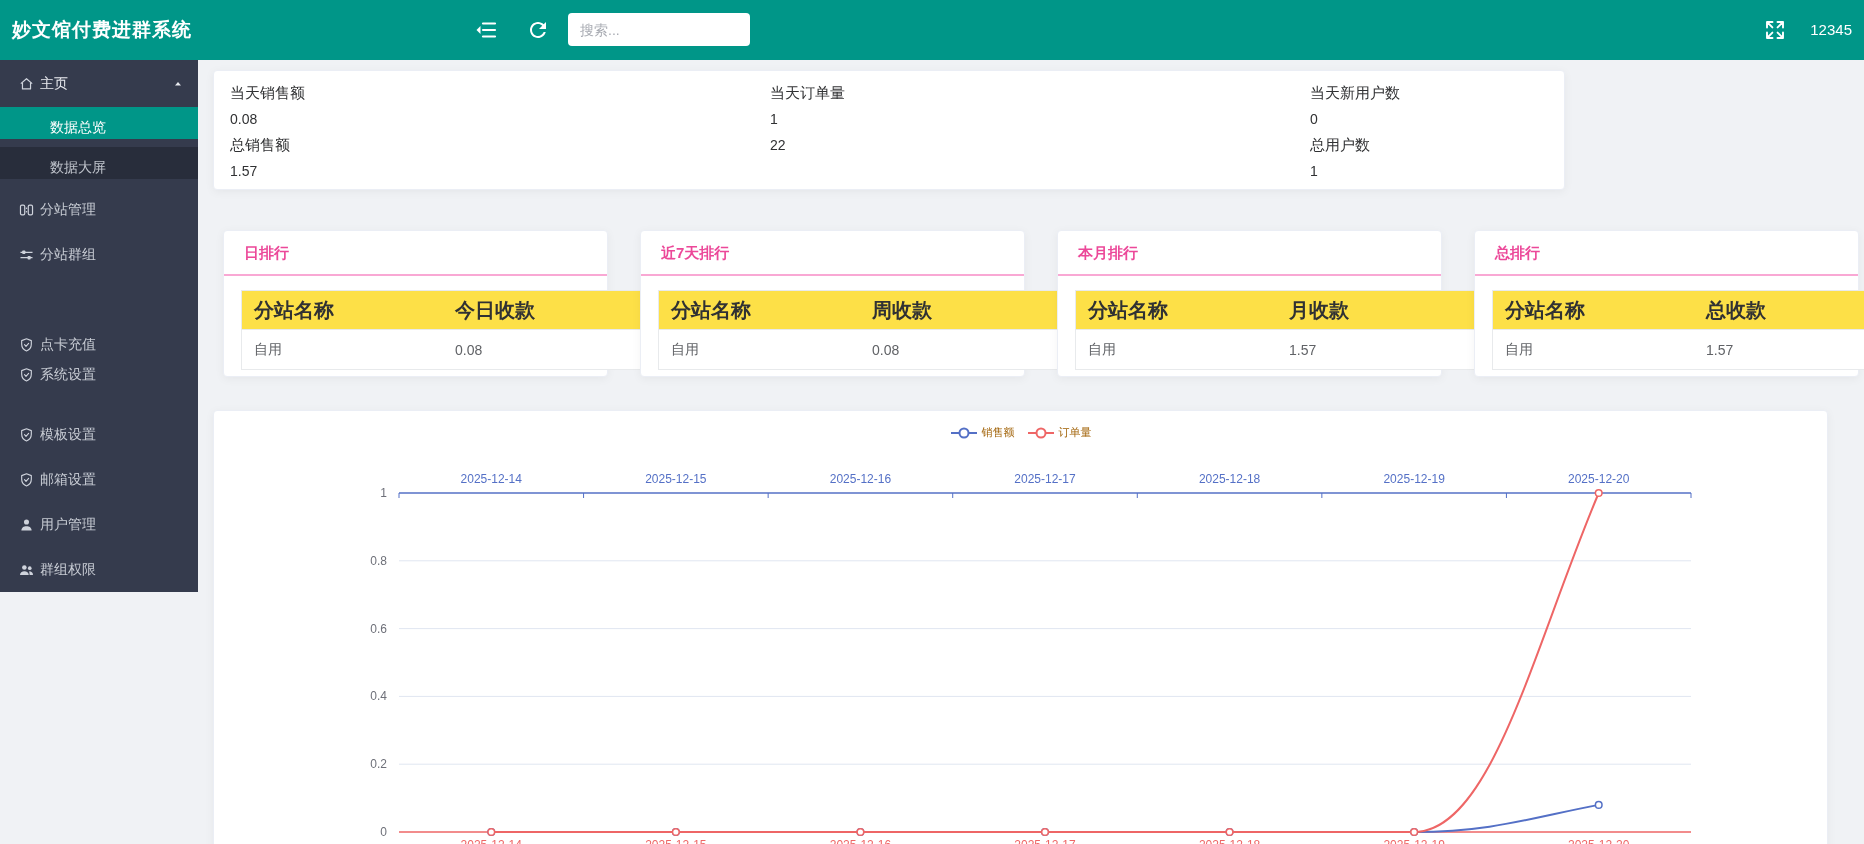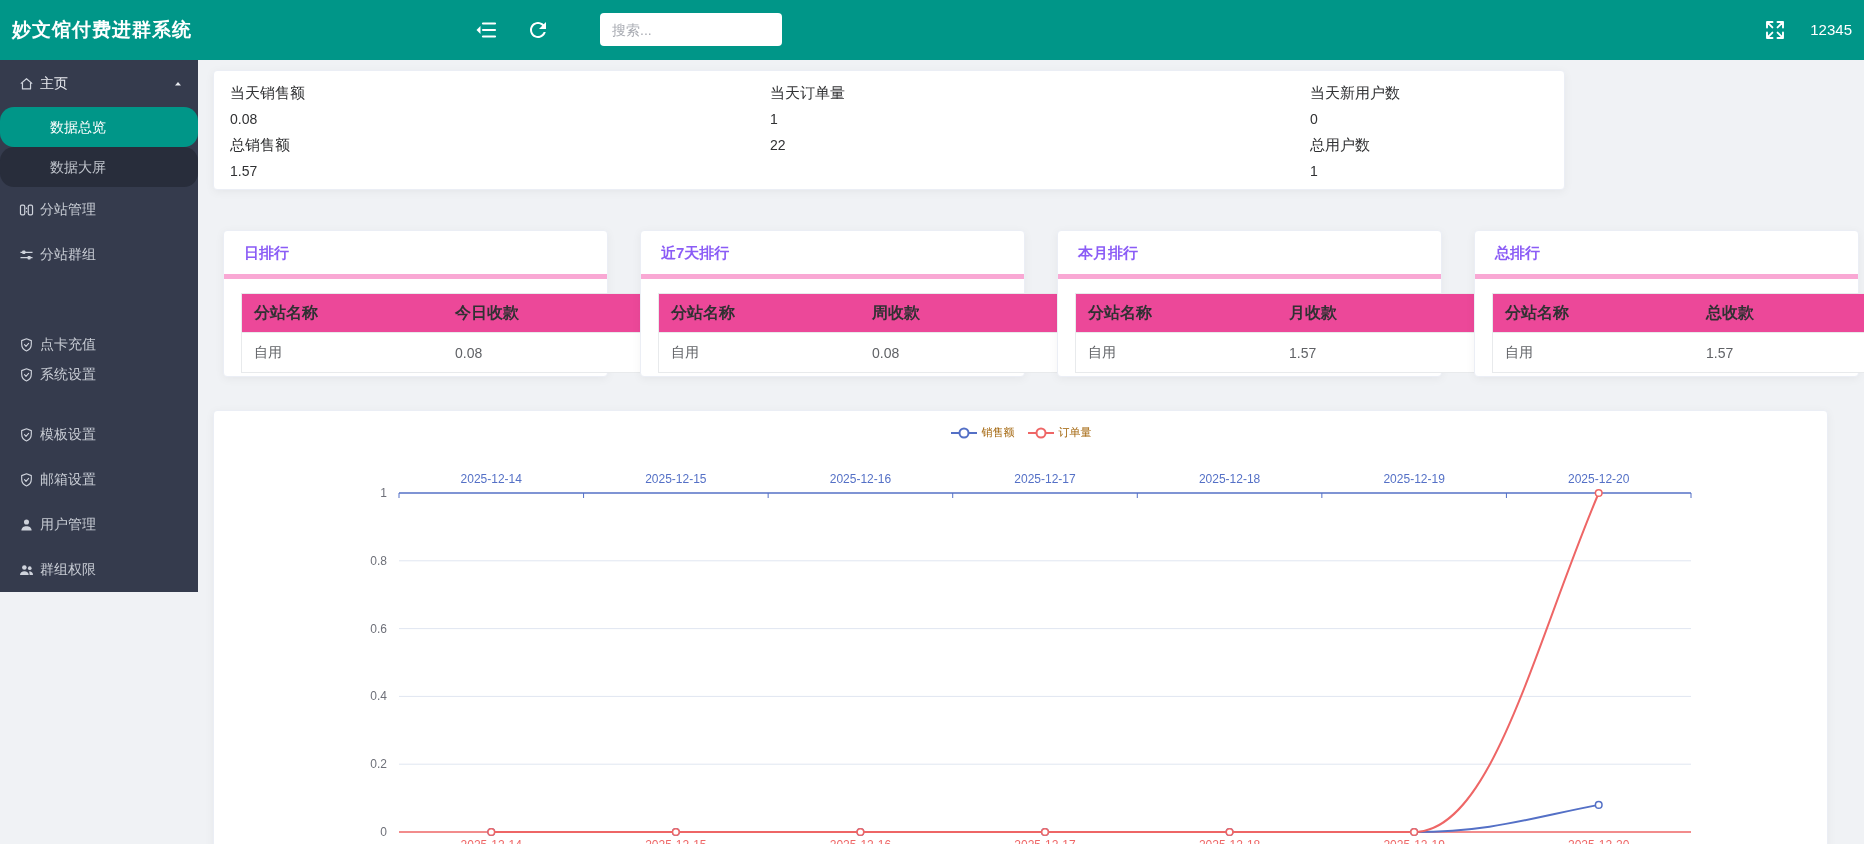--- a/index.html
+++ b/index.html
@@ -4,53 +4,53 @@
 <style>
   html,body{margin:0;padding:0;}
   #page{position:relative;width:1864px;height:844px;overflow:hidden;background:#f0f2f5;
         font-family:"Liberation Sans","DejaVu Sans",sans-serif;}
   .abs{position:absolute;}
 
   
   .topbar{left:0;top:0;width:1864px;height:60px;background:#009688;}
   .app-title{left:12px;top:0;height:60px;line-height:60px;color:#fff;font-size:19px;font-weight:bold;letter-spacing:1px;}
   .top-icon{top:18px;width:24px;height:24px;color:#fff;cursor:pointer;}
-  .search-box{left:600px;top:13px;width:182px;height:33px;background:#fff;border:none;border-radius:4px;
+  .search-box{left:568px;top:13px;width:182px;height:33px;background:#fff;border:none;border-radius:4px;
               font-size:14px;color:#606266;padding:0 12px;box-sizing:border-box;outline:none;}
   .search-box::placeholder{color:#a8abb2;}
   .username{top:0;right:12px;height:60px;line-height:60px;color:#fff;font-size:15px;}
 
   
   .sidebar{left:0;top:60px;width:198px;height:532px;background:#353b4d;}
   .side-row{position:absolute;left:0;width:198px;color:#c8ccd4;font-size:14px;cursor:pointer;}
   .side-home{top:0;height:47px;line-height:47px;color:#e8eaef;}
   .side-home .txt{margin-left:40px;}
-  .side-sub{height:40px;line-height:40px;padding-left:50px;box-sizing:border-box;border-radius:14px;}
+  .side-sub{height:32px;line-height:40px;padding-left:50px;box-sizing:border-box;}
   .side-sub.active{background:#009688;color:#fff;}
   .side-sub.plain{background:#282d3b;color:#c0c4cc;}
   .side-item{height:45px;line-height:45px;}
   .side-item .txt{margin-left:40px;}
   .side-ico{position:absolute;left:18px;top:50%;transform:translateY(-50%);width:17px;height:17px;color:#cfd3dc;}
   .caret{position:absolute;right:14px;top:50%;transform:translateY(-50%);width:12px;height:12px;color:#e8eaef;}
 
   
   .card{background:#fff;border:1px solid #ebeef5;border-radius:4px;box-sizing:border-box;
         box-shadow:0 2px 10px rgba(0,0,0,0.05);}
   .stats-card{left:213px;top:70px;width:1352px;height:120px;}
   .stat-col{position:absolute;top:9px;}
   .stat-label{font-size:15px;line-height:26px;color:#303133;}
   .stat-value{font-size:14px;line-height:26px;color:#303133;}
 
   .rank-card{top:230px;width:385px;height:147px;}
-  .rank-head{height:43px;line-height:43px;padding:0 20px;border-bottom:5px solid #f9a8d4;
-             font-size:15px;font-weight:bold;color:#8b5cf6;}
+  .rank-head{height:43px;line-height:43px;padding:0 20px;border-bottom:2px solid #f9a8d4;
+             font-size:15px;font-weight:bold;color:#ec4899;}
   .rank-body{padding:14px 17px 0 17px;}
   .rank-table{width:351px;border-collapse:collapse;border:1px solid #e8eaec;table-layout:fixed;}
-  .rank-table th{width:177px;height:38px;background:#ec4899;text-align:left;padding:0 12px;
-                 font-size:16px;font-weight:bold;color:#303133;border-bottom:1px solid #e8eaec;}
+  .rank-table th{width:177px;height:38px;background:#fde047;text-align:left;padding:0 12px;
+                 font-size:20px;font-weight:bold;color:#303133;border-bottom:1px solid #e8eaec;}
   .rank-table td{height:39px;padding:0 12px;font-size:14px;color:#606266;background:#fff;}
 
   .chart-card{left:213px;top:410px;width:1615px;height:470px;}
   .legend{position:absolute;left:0;top:14px;width:100%;display:flex;justify-content:center;gap:12px;z-index:2;}
   .legend-item{display:flex;align-items:center;cursor:pointer;}
   .legend-item span{font-size:11px;color:#a16207;margin-left:4px;}
   #chart-svg{position:absolute;left:0;top:0;}
 </style>
 </head>
 <body>

